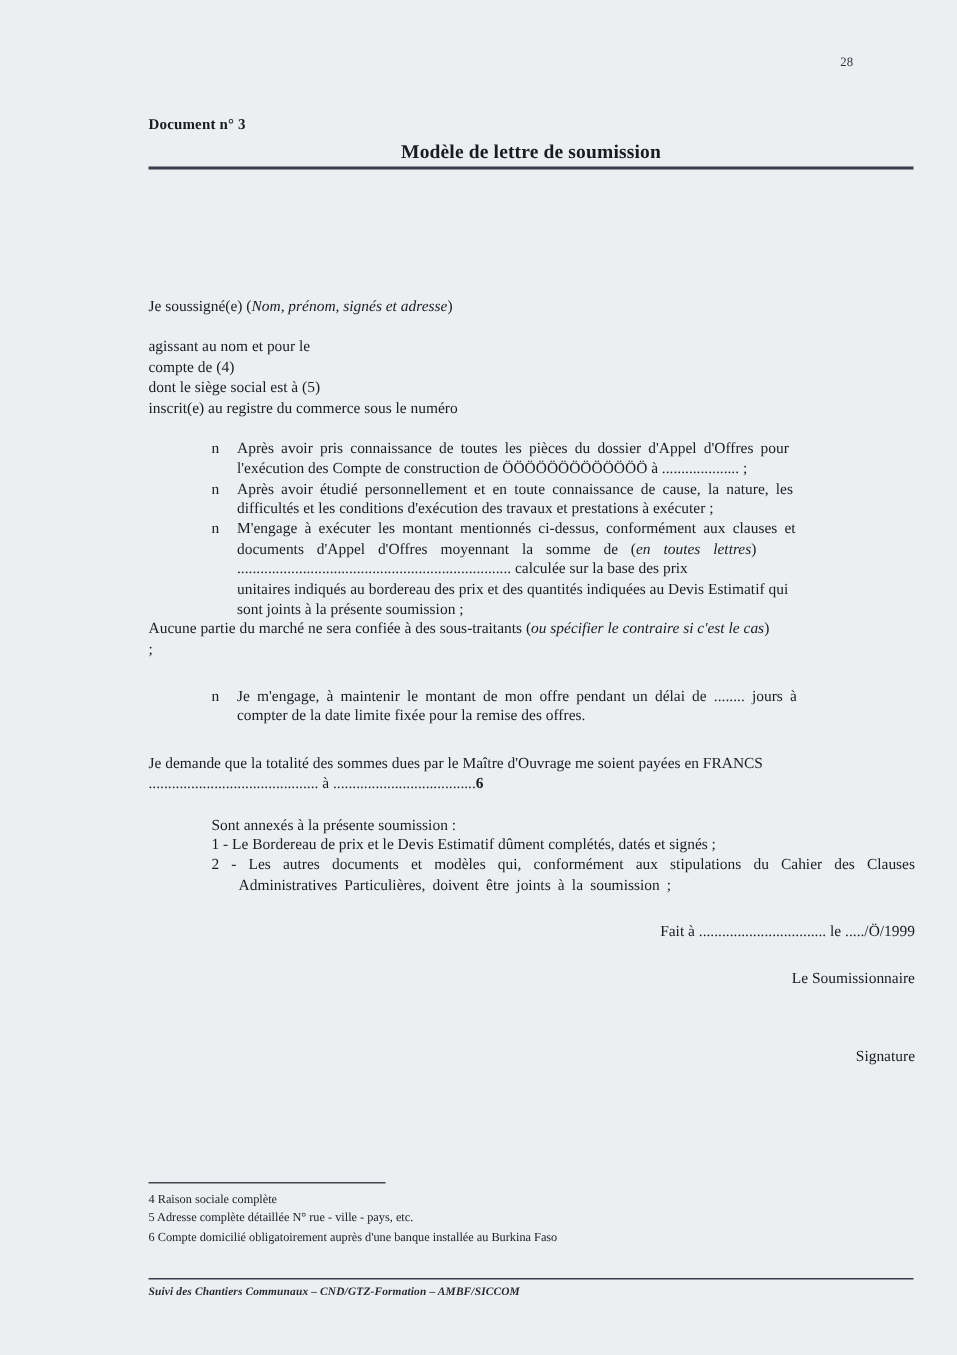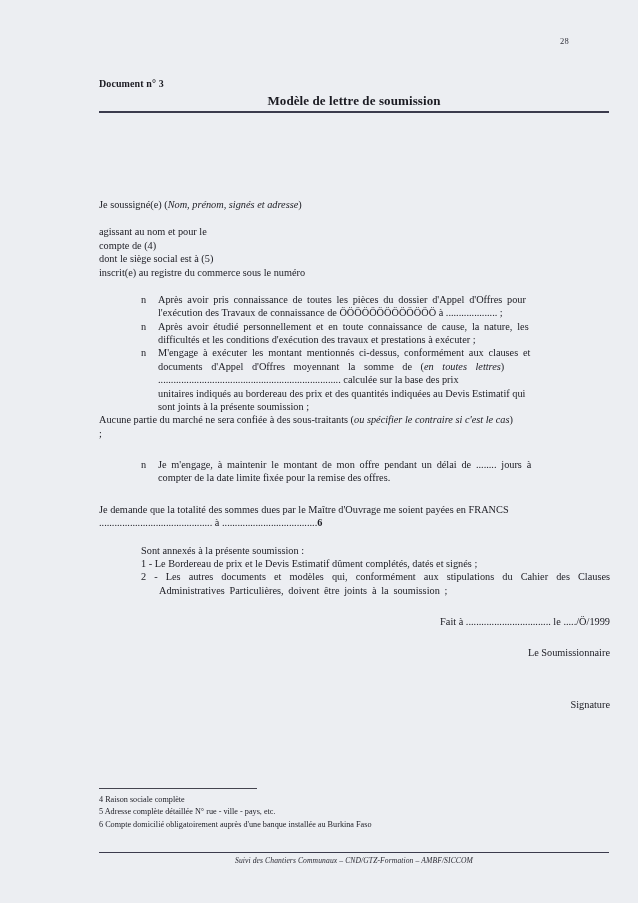--- a/index.html
+++ b/index.html
@@ -138,25 +138,26 @@
     left: 68px;
     top: 852px;
     width: 510px;
   }
   .footer-rule {
     border-top: 1.4px solid #3b3b4d;
     width: 100%;
     margin-bottom: 3px;
   }
   .footer-text {
-    text-align: center;
+    text-align: left;
     font-size: 7.6px;
     font-style: italic;
     color: #2a2a33;
     letter-spacing: .1px;
+    font-weight: bold;
   }
 </style>
 </head>
 <body>
 
 <div class="page">
 
   <div class="page-number">28</div>
 
   <div class="header">
@@ -175,21 +176,21 @@
     <p class="p">compte de (4)</p>
     <p class="p">dont le siège social est à (5)</p>
     <p class="p">inscrit(e) au registre du commerce sous le numéro</p>
 
     <div class="spacer-14"></div>
 
     <div class="bullet-row">
       <div class="bullet-mark">n</div>
       <div class="bullet-text">
         <span class="cont loose">Après avoir pris connaissance de toutes les pièces du dossier d'Appel d'Offres pour</span>
-        <span class="cont">l'exécution des Travaux de connaissance de ÖÖÖÖÖÖÖÖÖÖÖÖÖ à .................... ;</span>
+        <span class="cont">l'exécution des Compte de construction de ÖÖÖÖÖÖÖÖÖÖÖÖÖ à .................... ;</span>
       </div>
     </div>
 
     <div class="bullet-row">
       <div class="bullet-mark">n</div>
       <div class="bullet-text">
         <span class="cont loose">Après avoir étudié personnellement et en toute connaissance de cause, la nature, les</span>
         <span class="cont">difficultés et les conditions d'exécution des travaux et prestations à exécuter ;</span>
       </div>
     </div>

